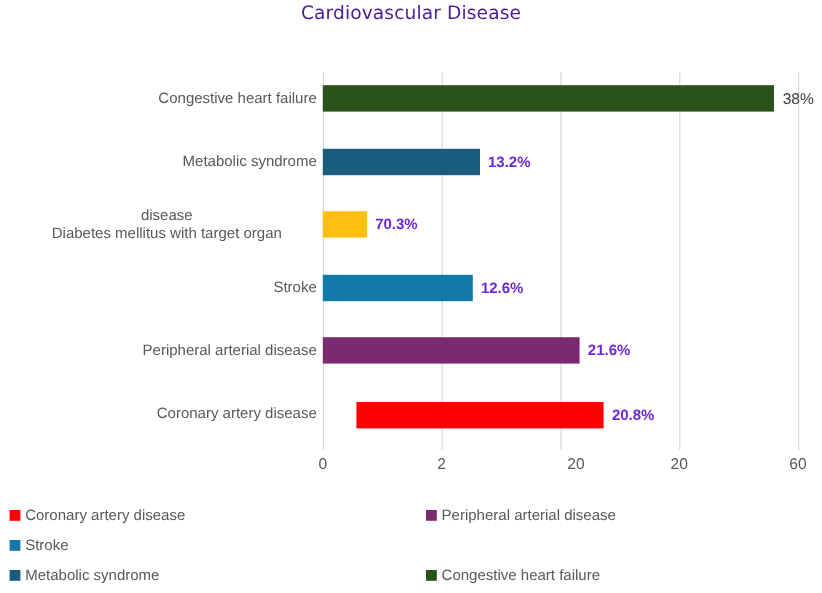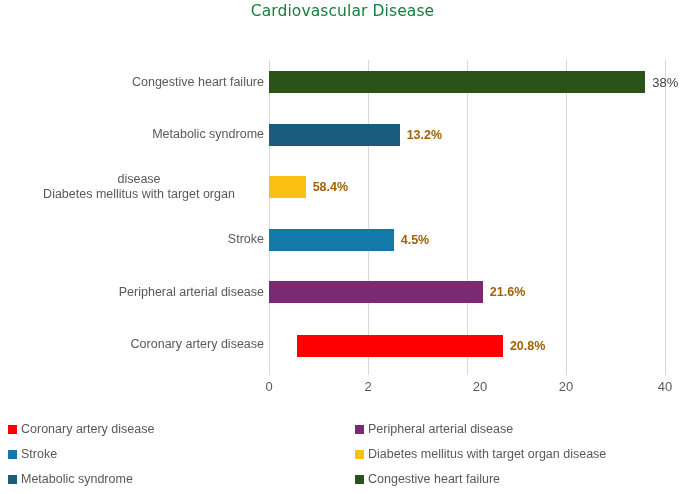--- a/index.html
+++ b/index.html
@@ -13,21 +13,21 @@
   }
   #chart-root{position:absolute;inset:0;}
 
   
   .chart-title{
     position:absolute;
     top:2px;left:0;width:685px;
     text-align:center;
     font-size:15.5px;
     font-weight:400;
-    color:#15803d;
+    color:#4c1d95;
     letter-spacing:.1px;
     font-family:"DejaVu Sans","Liberation Sans",sans-serif;
   }
 
   
   .plot{
     position:absolute;
     left:269px;top:60px;
     width:396px;height:315px;
   }
@@ -41,21 +41,21 @@
     left:0;height:22px;
   }
   .bar{
     position:absolute;left:0;top:0;height:22px;
   }
   .bar-value{
     position:absolute;
     top:50%;transform:translateY(-50%);
     font-size:12.5px;
     font-weight:bold;
-    color:#a16207;
+    color:#6d28d9;
     white-space:nowrap;
   }
   .bar-value.regular{
     font-weight:400;
     font-size:13px;
     color:#404040;
   }
 
   
   .cat-label{
@@ -133,62 +133,58 @@
         <div class="bar-row" style="top: 11px; width: 396px;">
           <div class="bar" title="Congestive heart failure: 38%" style="width: 376.2px; background: rgb(42, 82, 25);"></div>
           <div class="bar-value regular" style="left: 383.2px;">38%</div>
         </div>
         <div class="bar-row" style="top: 63.5px; width: 396px;">
           <div class="bar" title="Metabolic syndrome: 13.2%" style="width: 130.68px; background: rgb(26, 92, 125);"></div>
           <div class="bar-value" style="left: 137.68px;">13.2%</div>
         </div>
         <div class="bar-row" style="top: 116px; width: 396px;">
           <div class="bar" title="Diabetes mellitus with target organ disease: 3.7%" style="width: 36.63px; background: rgb(252, 192, 19);"></div>
-          <div class="bar-value" style="left: 43.63px;">58.4%</div>
+          <div class="bar-value" style="left: 43.63px;">70.3%</div>
         </div>
         <div class="bar-row" style="top: 168.5px; width: 396px;">
           <div class="bar" title="Stroke: 12.6%" style="width: 124.74px; background: rgb(18, 121, 168);"></div>
-          <div class="bar-value" style="left: 131.74px;">4.5%</div>
+          <div class="bar-value" style="left: 131.74px;">12.6%</div>
         </div>
         <div class="bar-row" style="top: 221px; width: 396px;">
           <div class="bar" title="Peripheral arterial disease: 21.6%" style="width: 213.84px; background: rgb(123, 42, 114);"></div>
           <div class="bar-value" style="left: 220.84px;">21.6%</div>
         </div>
         <div class="bar-row" style="top: 275px; width: 396px; margin-left: 28px;">
           <div class="bar" title="Coronary artery disease: 20.8%" style="width: 205.92px; background: rgb(255, 0, 0);"></div>
           <div class="bar-value" style="left: 212.92px;">20.8%</div>
         </div>
       </div>
   </div>
 
   <div id="xticks">
       <div class="xtick" style="left: 269px;">0</div>
       <div class="xtick" style="left: 368px;">2</div>
       <div class="xtick" style="left: 467px; margin-left: 13px;">20</div>
       <div class="xtick" style="left: 566px;">20</div>
-      <div class="xtick" style="left: 665px;">40</div>
+      <div class="xtick" style="left: 665px;">60</div>
     </div>
 
   <div class="legend" id="legend">
       <div class="legend-item" style="left: 8px; top: 6px;">
         <span class="legend-swatch" style="background: rgb(255, 0, 0);"></span>
         <span>Coronary artery disease</span>
       </div>
       <div class="legend-item" style="left: 355px; top: 6px;">
         <span class="legend-swatch" style="background: rgb(123, 42, 114);"></span>
         <span>Peripheral arterial disease</span>
       </div>
       <div class="legend-item" style="left: 8px; top: 31px;">
         <span class="legend-swatch" style="background: rgb(18, 121, 168);"></span>
         <span>Stroke</span>
       </div>
-      <div class="legend-item" style="left: 355px; top: 31px;">
-        <span class="legend-swatch" style="background: rgb(252, 192, 19);"></span>
-        <span>Diabetes mellitus with target organ disease</span>
-      </div>
       <div class="legend-item" style="left: 8px; top: 56px;">
         <span class="legend-swatch" style="background: rgb(26, 92, 125);"></span>
         <span>Metabolic syndrome</span>
       </div>
       <div class="legend-item" style="left: 355px; top: 56px;">
         <span class="legend-swatch" style="background: rgb(42, 82, 25);"></span>
         <span>Congestive heart failure</span>
       </div>
     </div>
 

